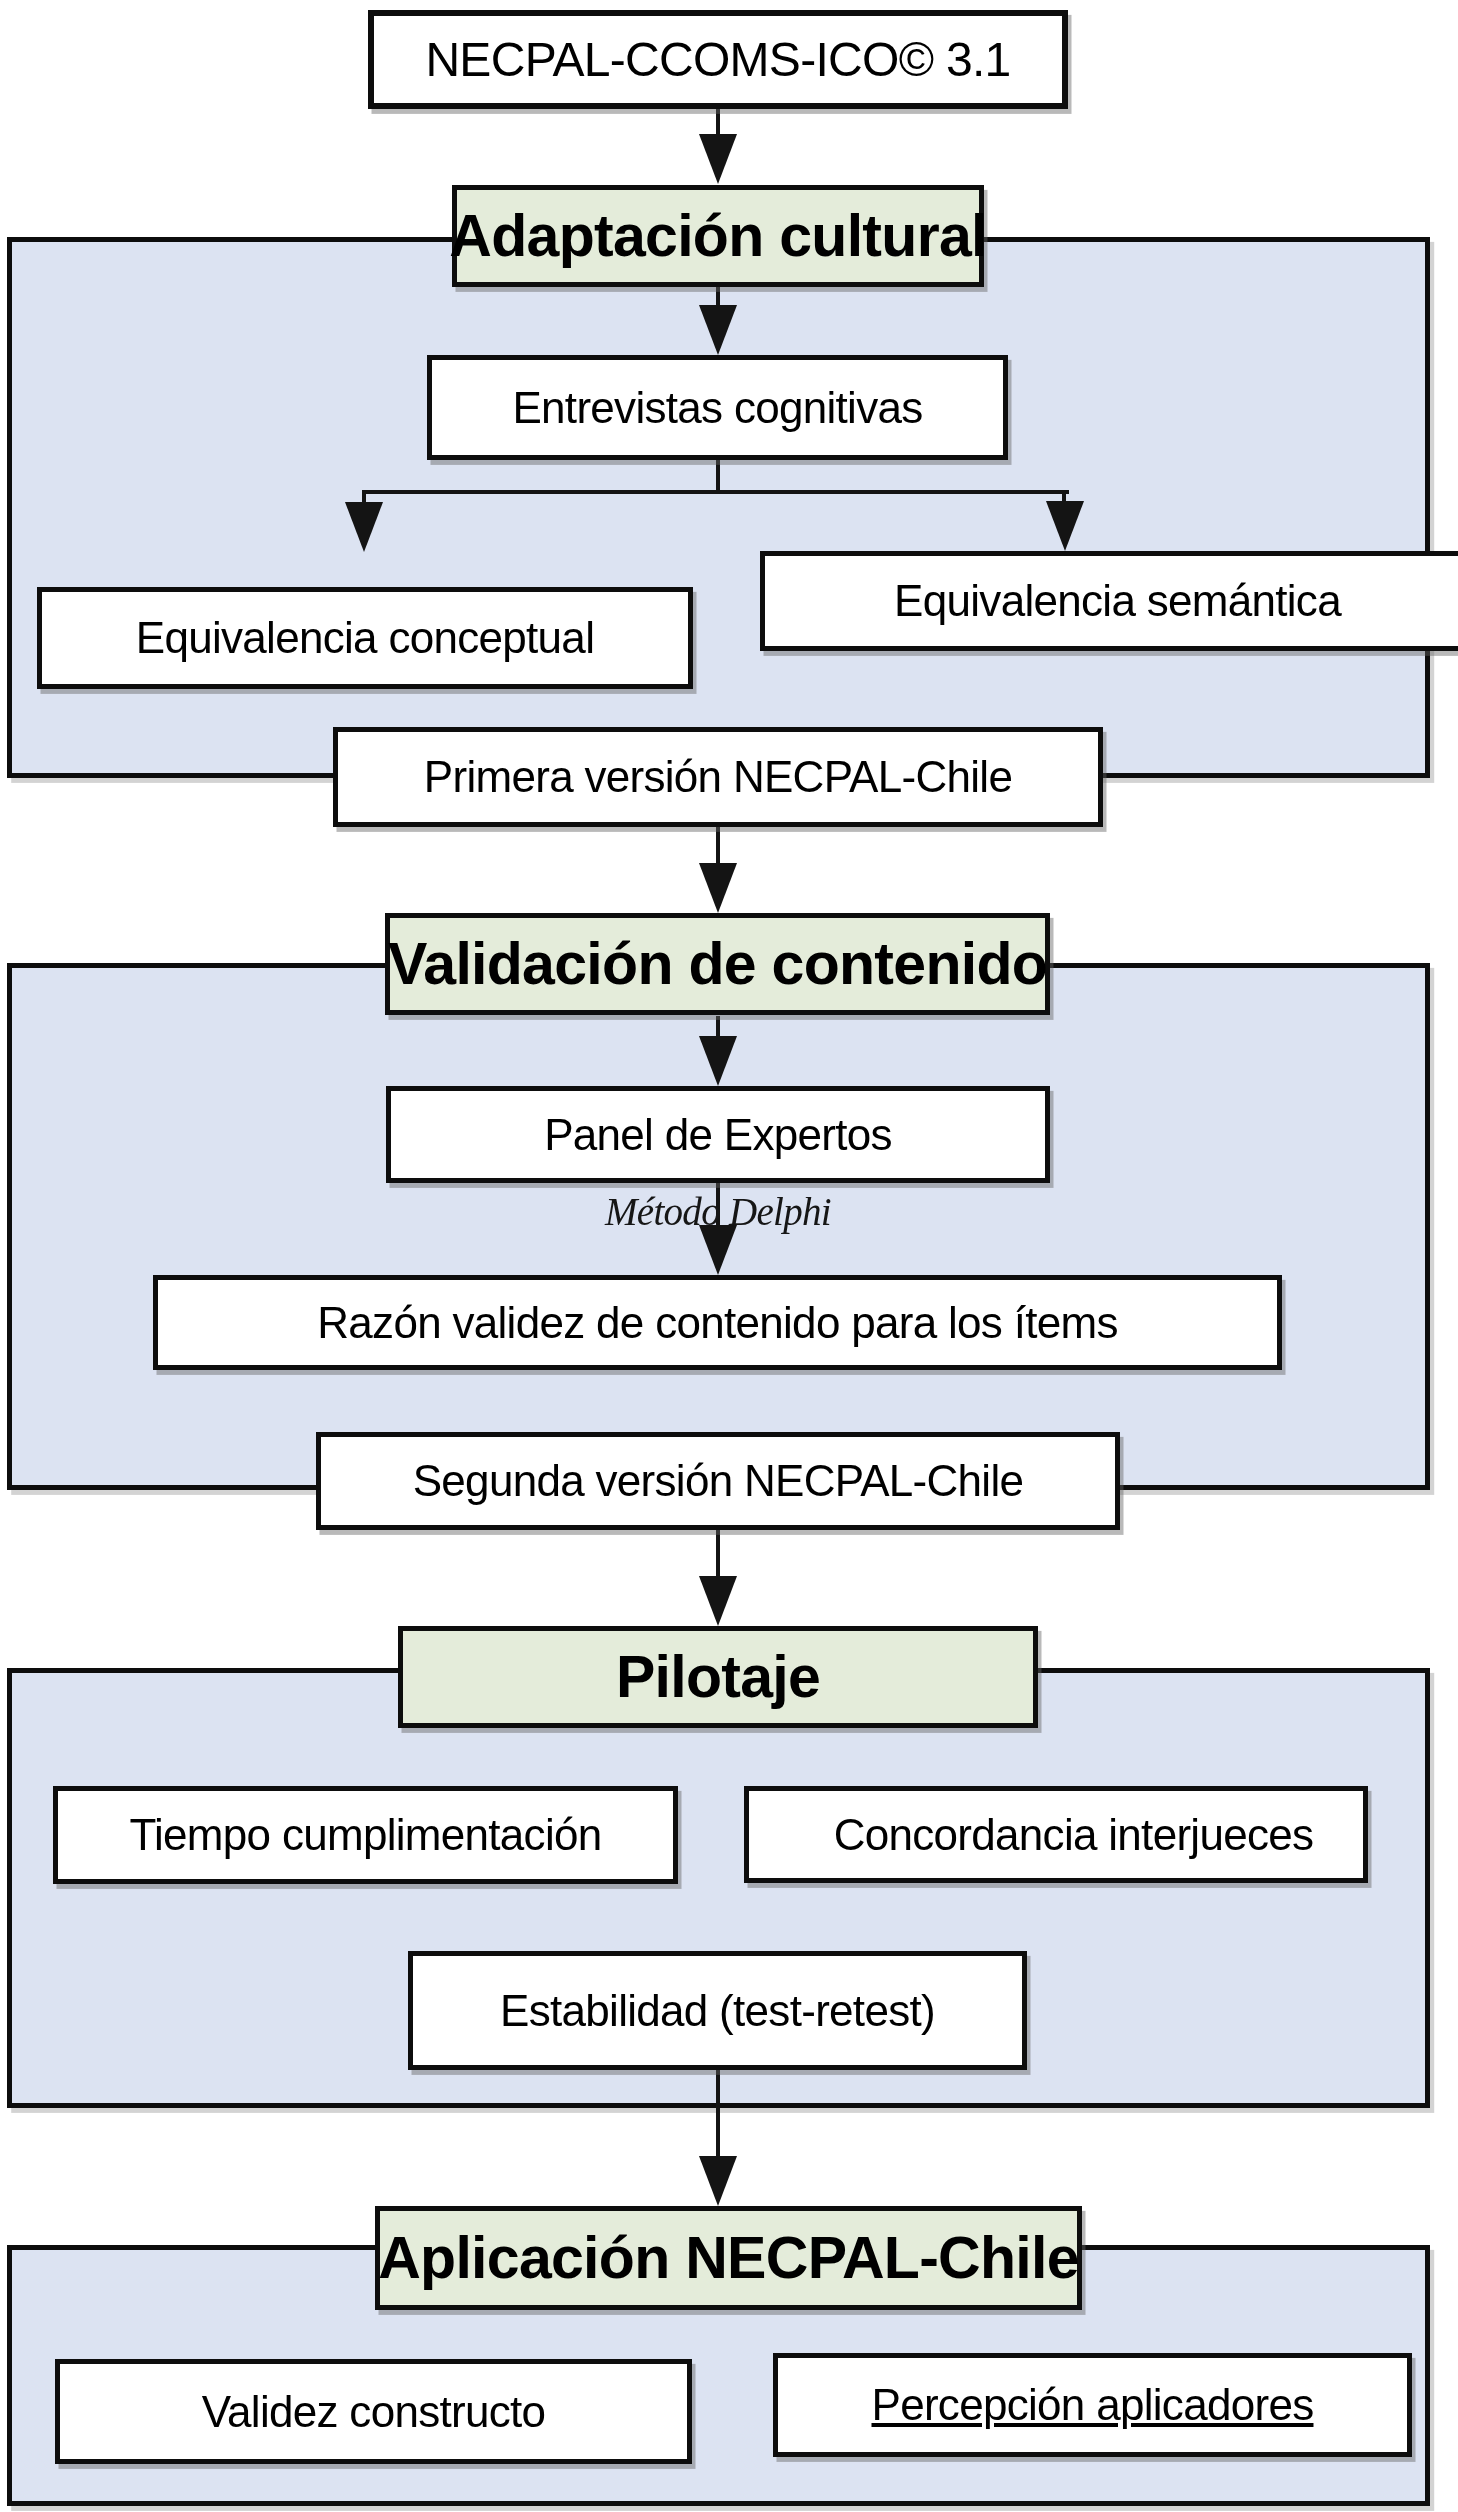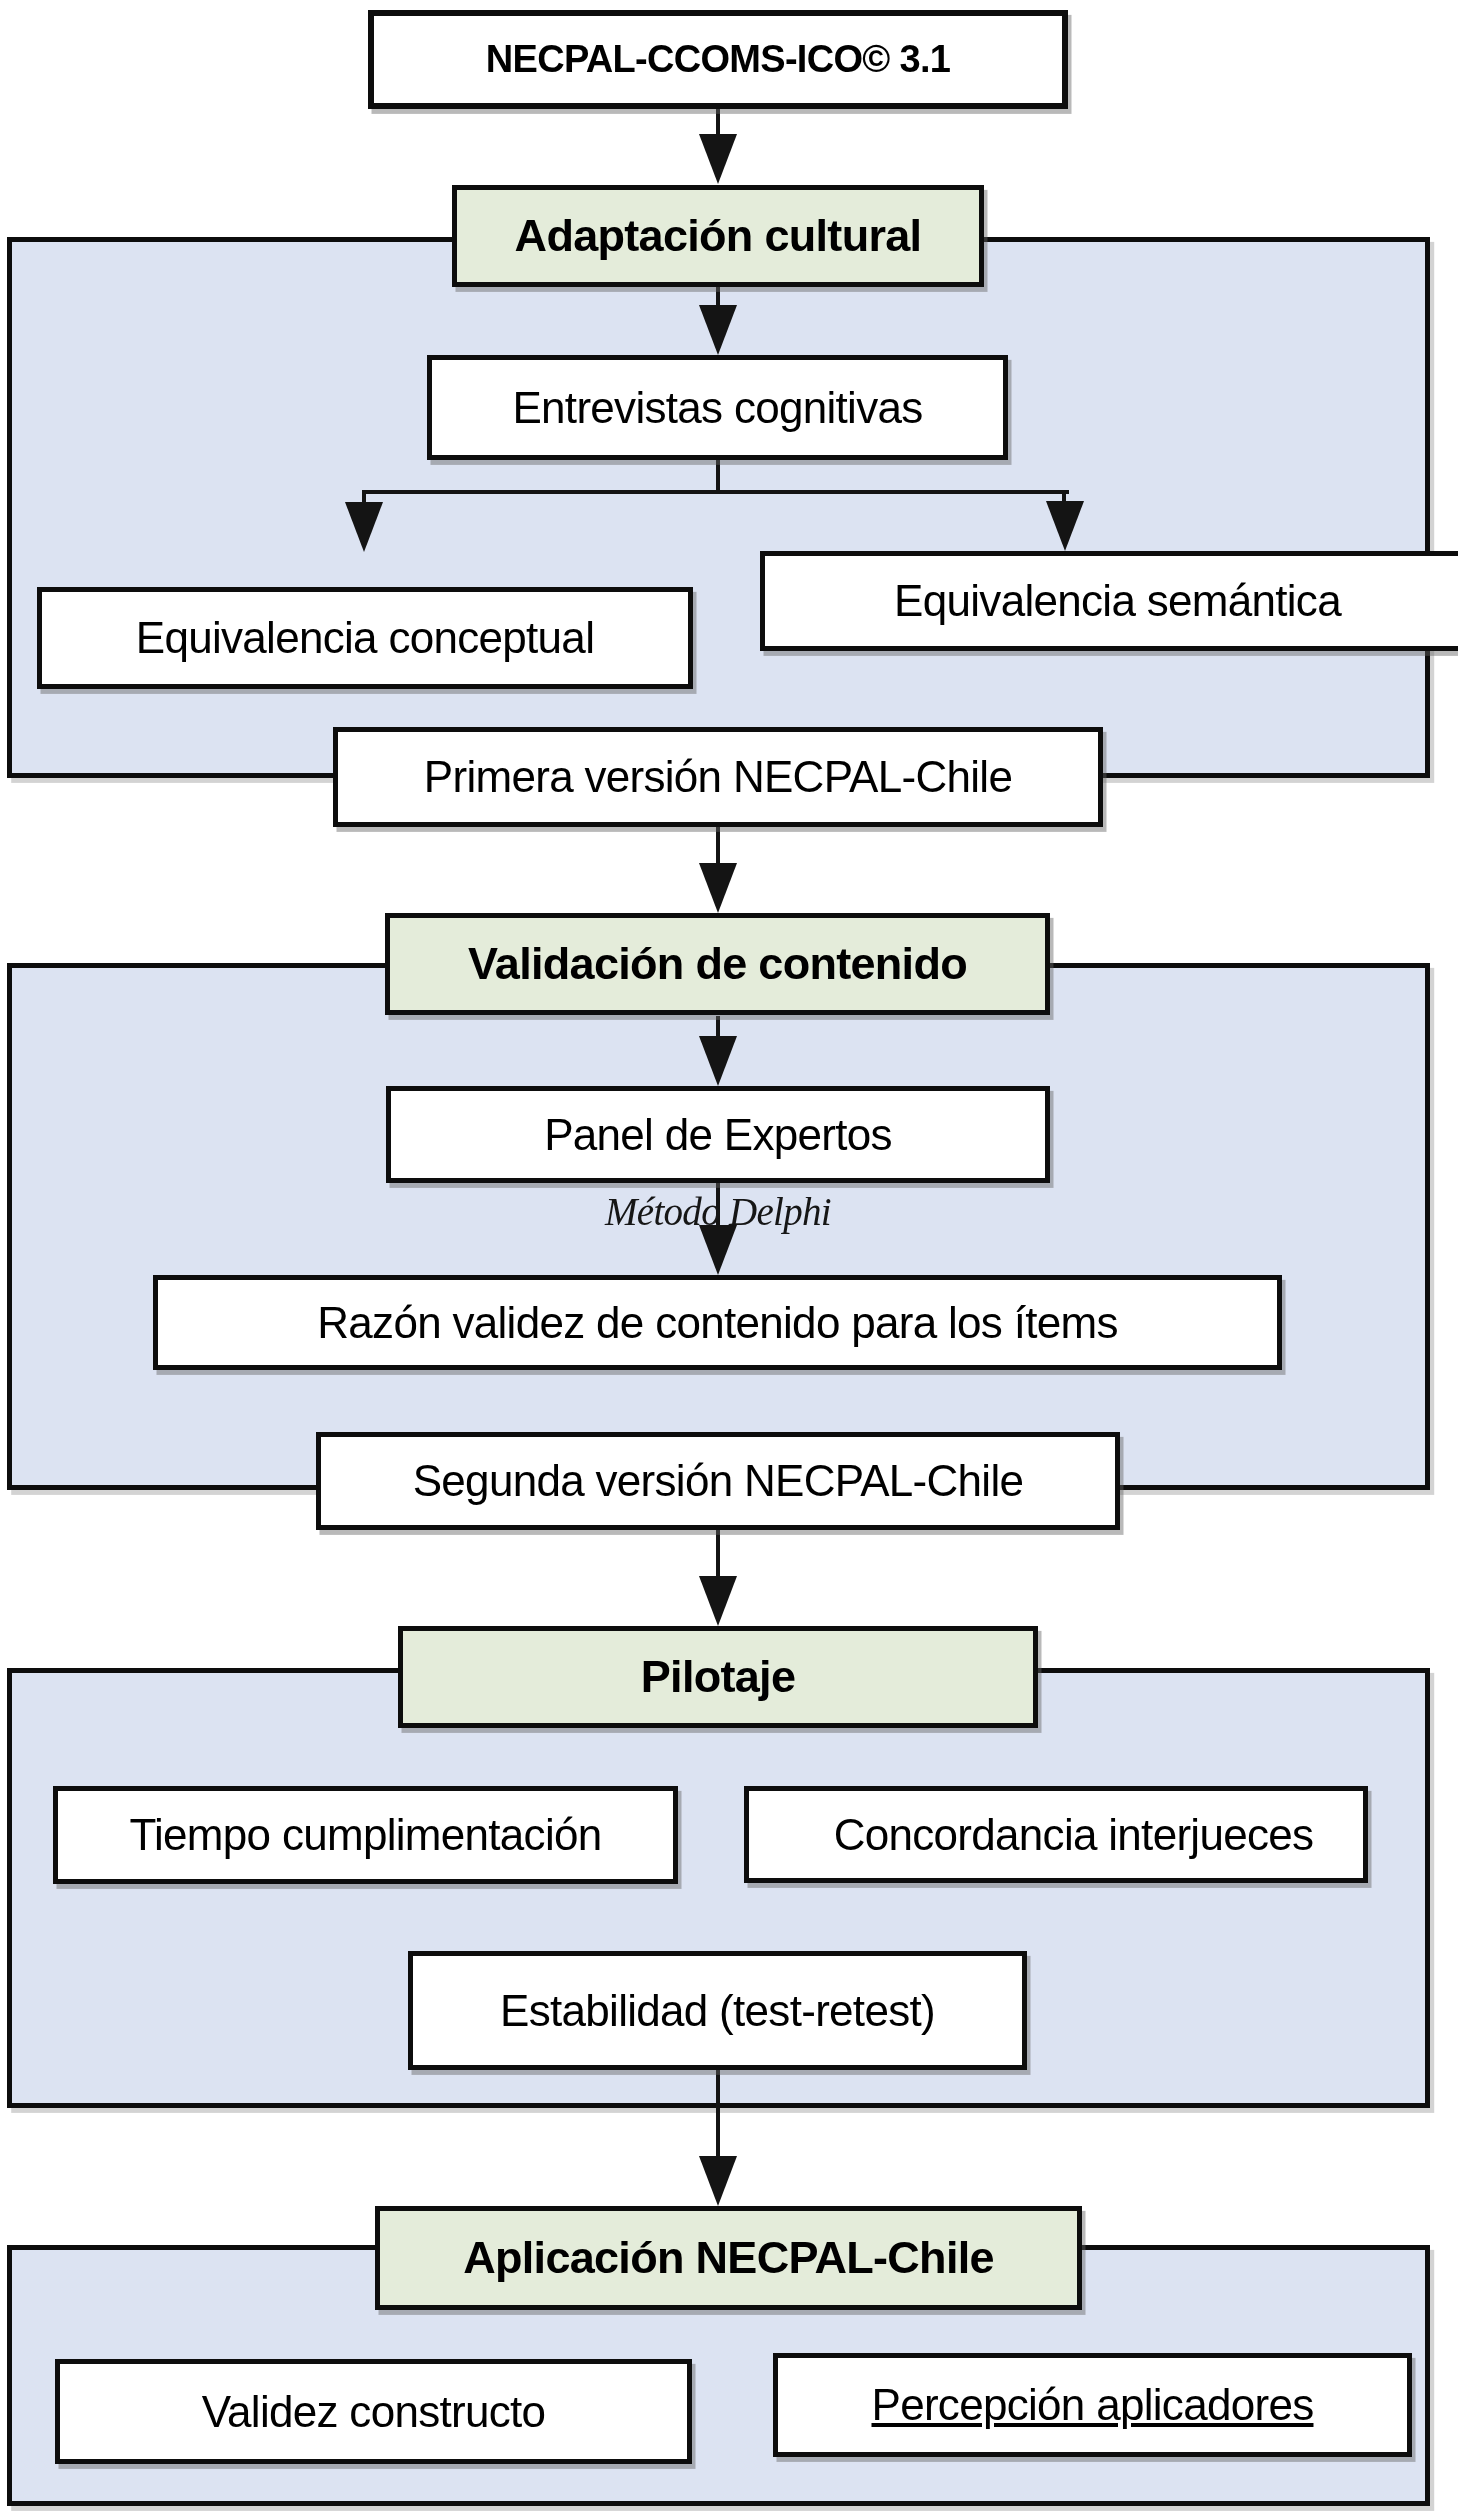--- a/index.html
+++ b/index.html
@@ -25,24 +25,24 @@
   .node{
     position:absolute;background:#ffffff;border:5.6px solid #0d0d0d;box-sizing:border-box;
     display:flex;align-items:center;justify-content:center;text-align:center;
     font-size:44px;letter-spacing:-0.7px;white-space:nowrap;z-index:4;
     box-shadow:3.5px 4.9px 0 rgba(100,100,100,.45);
   }
   
   .stage{
     position:absolute;background:#e4ecda;border:5.6px solid #0d0d0d;box-sizing:border-box;
     display:flex;align-items:center;justify-content:center;text-align:center;
-    font-size:45px;font-weight:700;letter-spacing:-0.7px;white-space:nowrap;z-index:4;
+    font-size:59px;font-weight:700;letter-spacing:-0.7px;white-space:nowrap;z-index:4;
     box-shadow:3.5px 4.9px 0 rgba(100,100,100,.45);
   }
-  .root{font-weight:700;font-size:38px;border-width:6.3px;}
+  .root{font-weight:400;font-size:48px;border-width:6.3px;}
   .note{
     position:absolute;left:718px;top:1189px;transform:translateX(-50%);
     font-style:italic;font-size:39px;letter-spacing:-0.7px;white-space:nowrap;
     z-index:3;color:#161616;font-family:Liberation Serif, serif;
   }
 </style>
 </head>
 <body>
 
 <div class="canvas">

